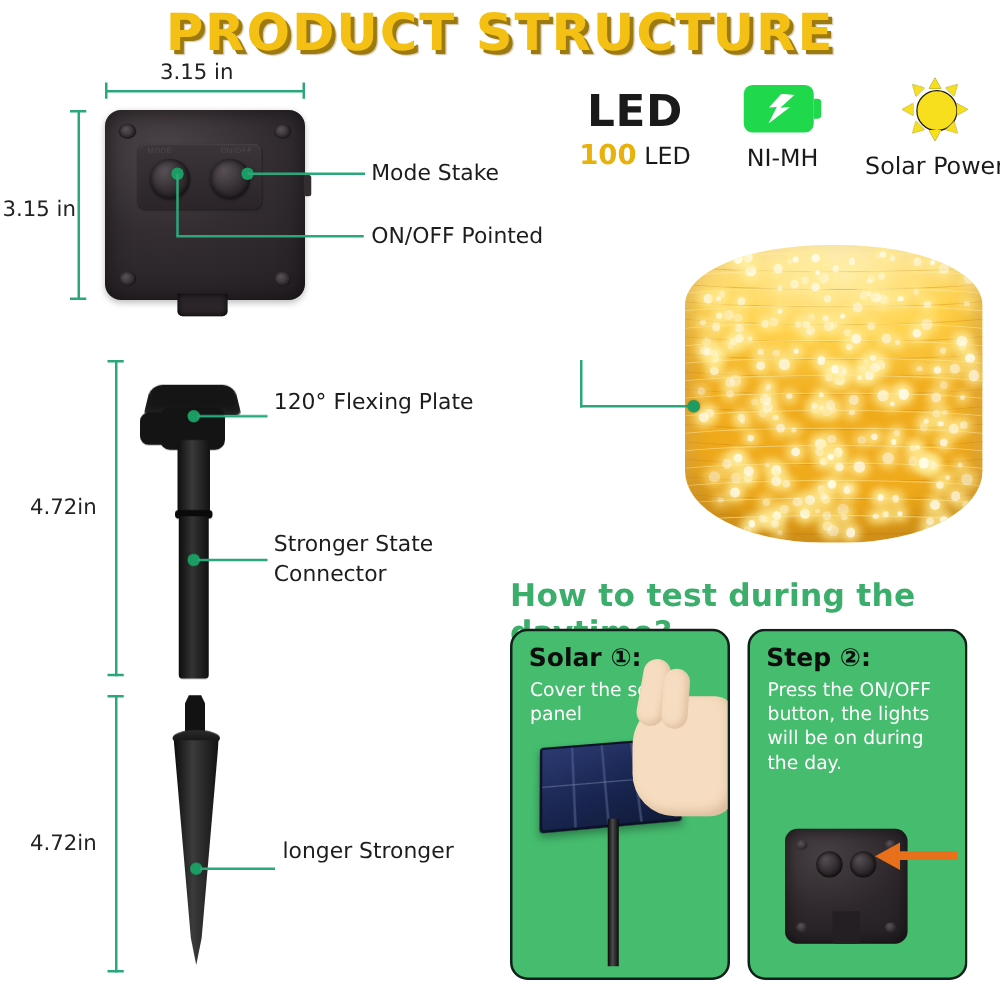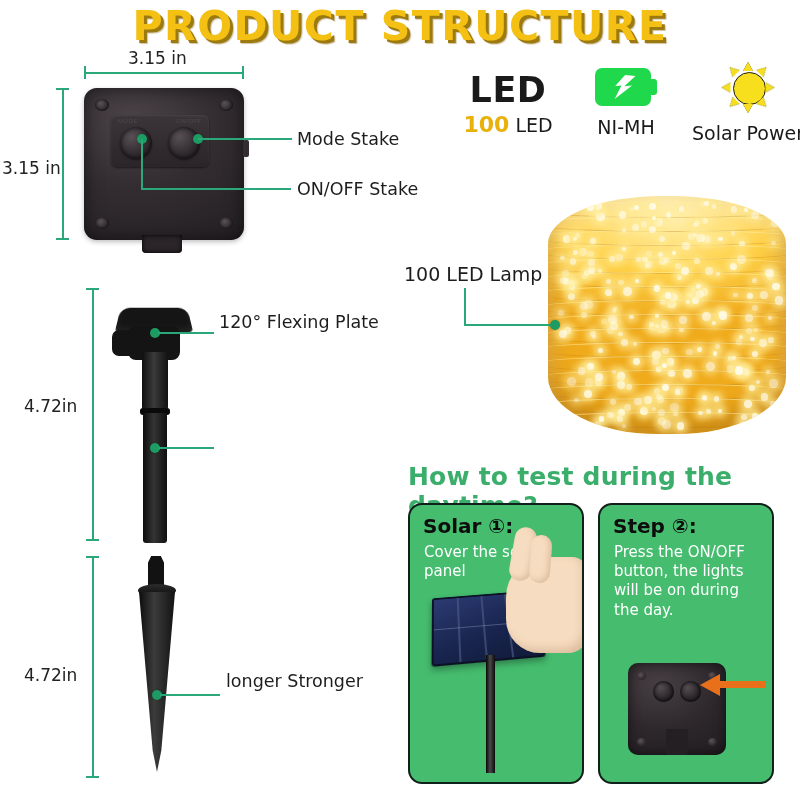--- a/index.html
+++ b/index.html
@@ -197,21 +197,21 @@
     <div class="tab-bot"></div>
   </div>
 
   <div class="dot" style="left:193px;top:134px;"></div>
   <div class="ln hline" style="left:198px;top:138px;width:94px;"></div>
   <div class="callout" style="left:297px;top:128px;">Mode Stake</div>
 
   <div class="dot" style="left:137px;top:134px;"></div>
   <div class="ln vline" style="left:141px;top:139px;height:50px;"></div>
   <div class="ln hline" style="left:141px;top:188px;width:150px;"></div>
-  <div class="callout" style="left:297px;top:178px;">ON/OFF Stake</div>
+  <div class="callout" style="left:297px;top:178px;">ON/OFF Pointed</div>
 
   <div class="badges">
     <div class="badge" style="left:0;top:4px;width:96px;">
       <div class="b-led-big">LED</div>
       <div class="b-sub">
         <span class="num">100</span>
         <span>LED</span>
       </div>
     </div>
 
@@ -483,21 +483,20 @@
         <div class="led" style="left:17.5%;top:56.6%;width:6.7px;height:6.7px;opacity:0.80;"></div>
         <div class="led" style="left:85.8%;top:45.7%;width:5.8px;height:5.8px;opacity:0.59;"></div>
         <div class="led" style="left:42.5%;top:3.1%;width:6.9px;height:6.9px;opacity:0.92;"></div>
         <div class="led" style="left:87.4%;top:77.3%;width:4.3px;height:4.3px;opacity:0.76;"></div>
         <div class="led" style="left:18.3%;top:58.2%;width:4.5px;height:4.5px;opacity:0.58;"></div>
         <div class="led" style="left:79.5%;top:24.9%;width:8.7px;height:8.7px;opacity:0.62;"></div>
         <div class="led" style="left:31.2%;top:21.3%;width:4.0px;height:4.0px;opacity:0.86;"></div>
         <div class="led" style="left:29.1%;top:77.7%;width:8.0px;height:8.0px;opacity:0.80;"></div>
       </div>
   </div>
-  <div class="callout" style="left:404px;top:262px;font-size:19px;">100 LED Lamp</div>
   <div class="ln vline" style="left:464px;top:288px;height:38px;"></div>
   <div class="ln hline" style="left:464px;top:324px;width:90px;"></div>
   <div class="dot" style="left:550px;top:320px;"></div>
 
   <div class="ln vline" style="left:92px;top:288px;height:253px;"></div>
   <div class="cap-v" style="left:86px;top:288px;"></div>
   <div class="cap-v" style="left:86px;top:539px;"></div>
   <div class="dim-label" style="left:24px;top:396px;">4.72in</div>
 
   <div class="pole-top"></div>
@@ -506,20 +505,24 @@
   <div class="pole-upper"></div>
   <div class="pole-ring"></div>
   <div class="pole-lower"></div>
 
   <div class="dot" style="left:150px;top:328px;"></div>
   <div class="ln hline" style="left:158px;top:332px;width:56px;"></div>
   <div class="callout" style="left:219px;top:311px;">120°  Flexing Plate</div>
 
   <div class="dot" style="left:150px;top:443px;"></div>
   <div class="ln hline" style="left:158px;top:447px;width:56px;"></div>
+  <div class="callout" style="left:219px;top:425px;">
+    <div>Stronger State</div>
+    <div>Connector</div>
+  </div>
 
   <div class="ln vline" style="left:92px;top:556px;height:222px;"></div>
   <div class="cap-v" style="left:86px;top:556px;"></div>
   <div class="cap-v" style="left:86px;top:776px;"></div>
   <div class="dim-label" style="left:24px;top:665px;">4.72in</div>
 
   <div class="stake-tip-top"></div>
   <div class="stake-collar"></div>
   <div class="stake-body"></div>
 

